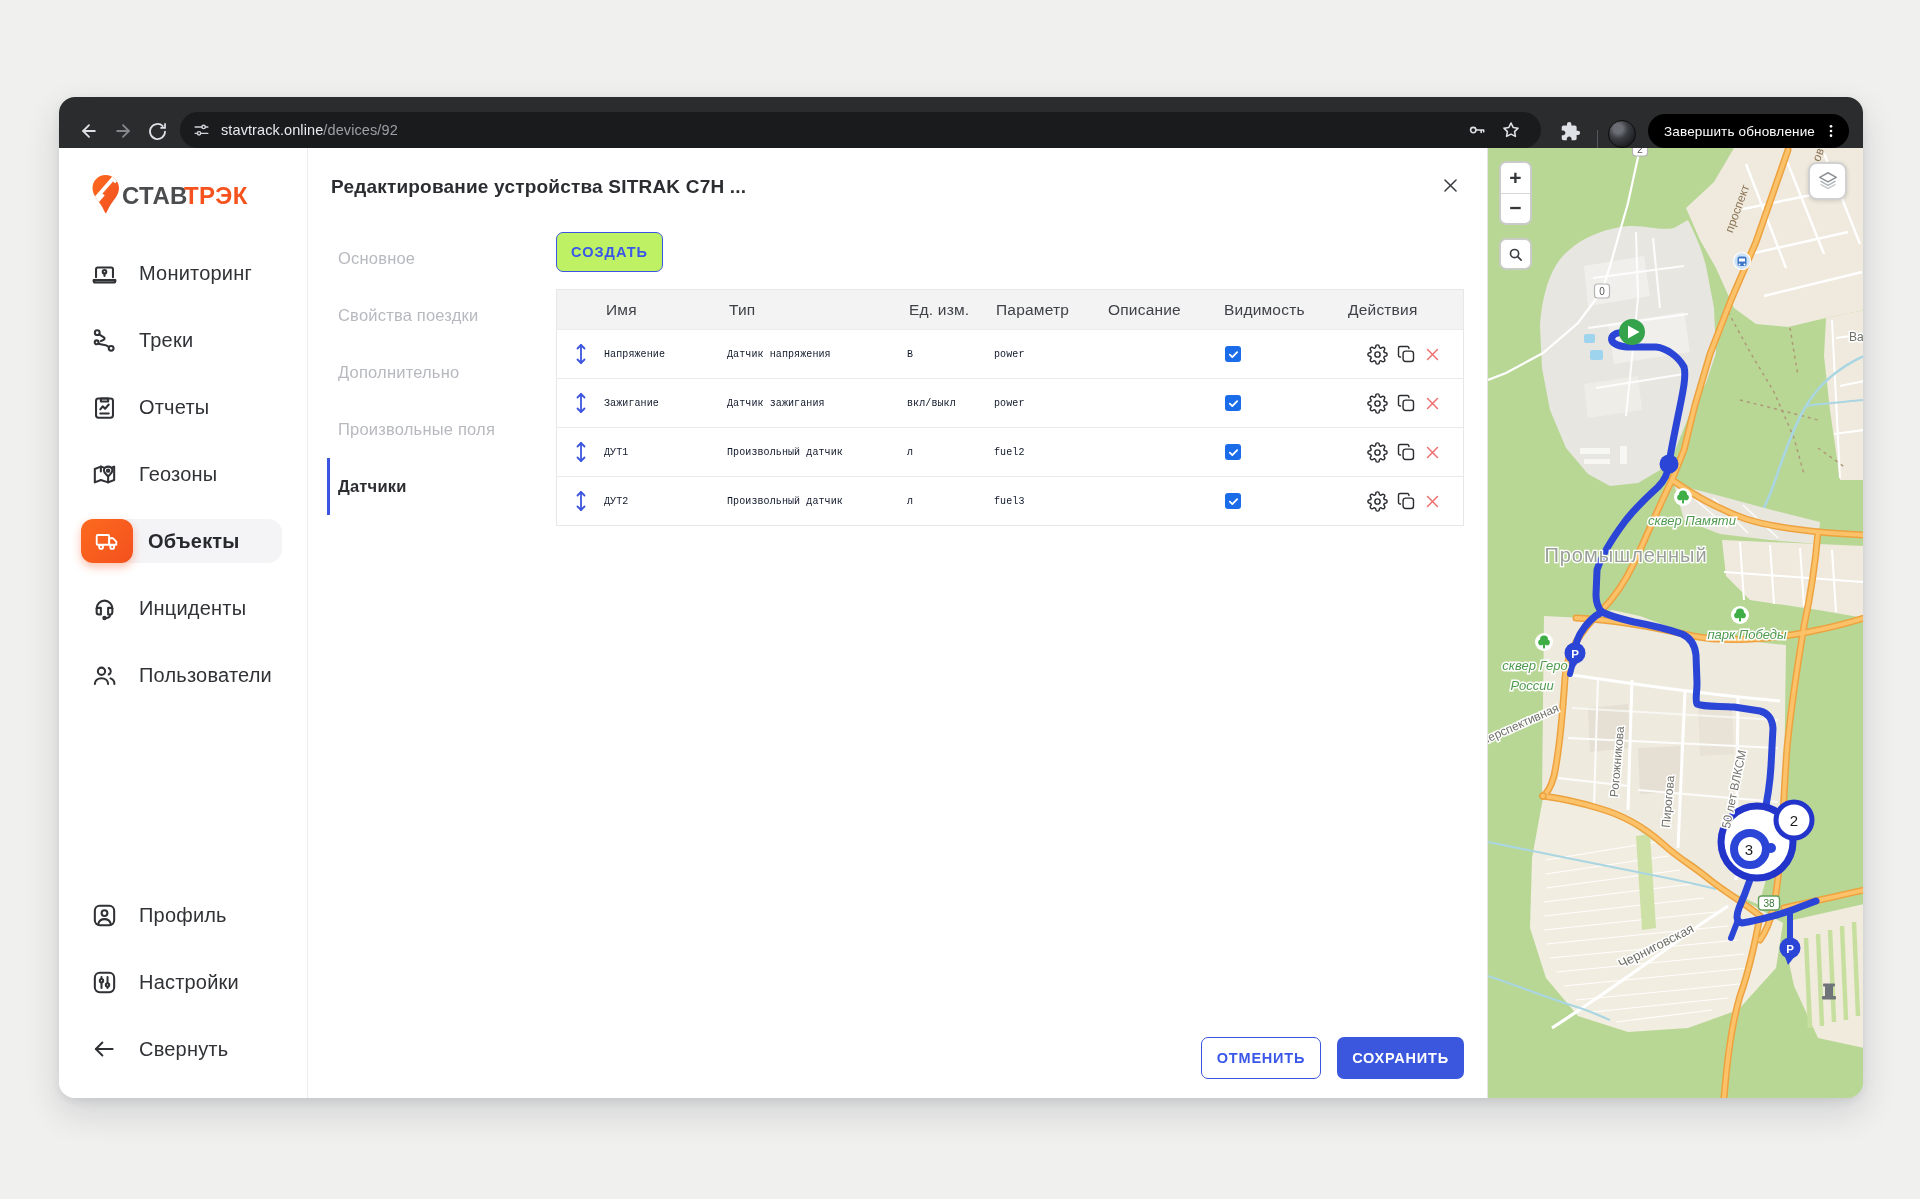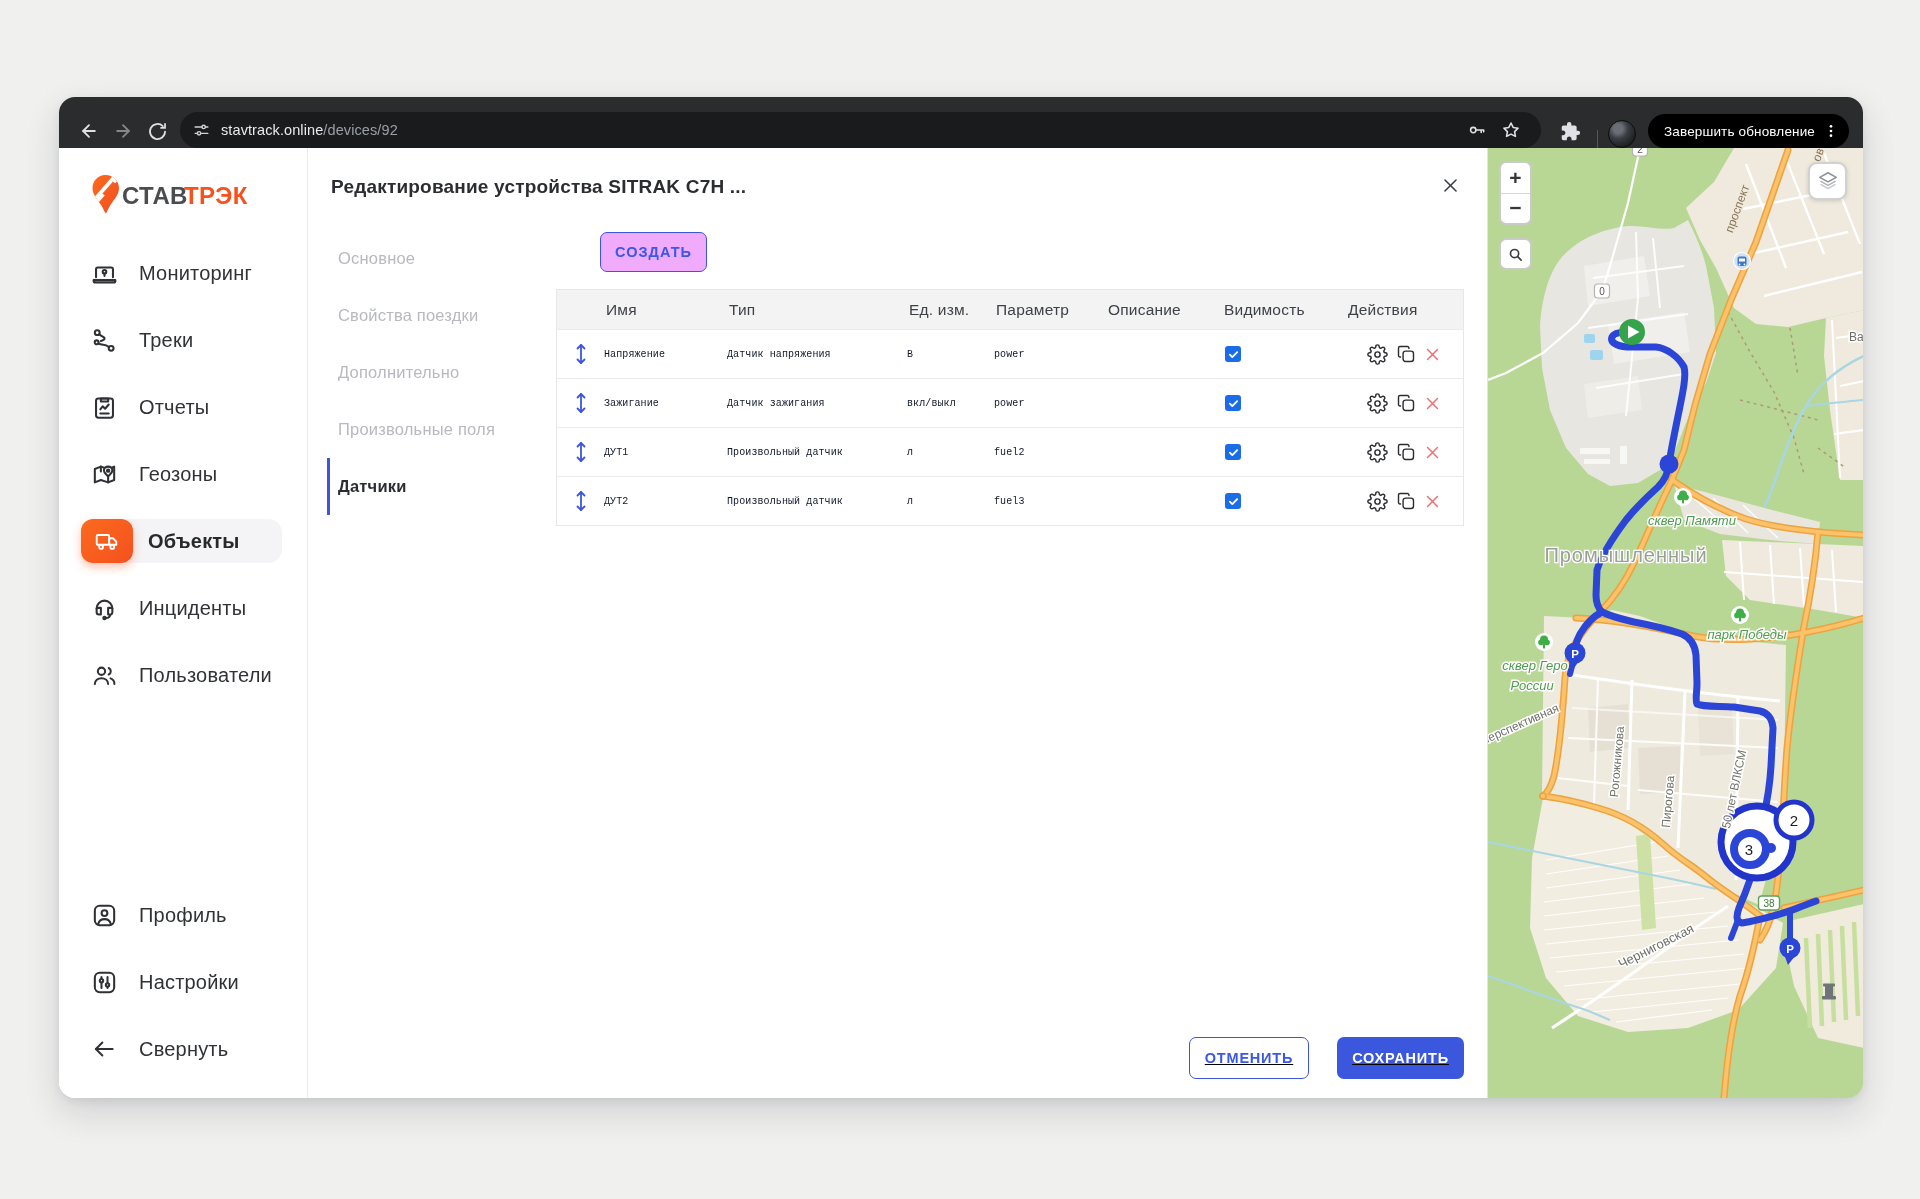--- a/index.html
+++ b/index.html
@@ -68,38 +68,38 @@
   .close-btn { position:absolute; top:26px; right:26px; width:22px; height:22px; display:flex; align-items:center; justify-content:center; cursor:pointer; }
   .mbody { display:flex; }
   .subnav { width:225px; flex:0 0 auto; padding-left:19px; }
   .subnav-item {
     height:57px; display:flex; align-items:center; padding-left:8px;
     font-size:16.5px; color:#b7b9bf; border-left:3px solid transparent; cursor:pointer; letter-spacing:.2px;
   }
   .subnav-item.active { color:#2b2d31; border-left-color:#3c55e0; font-weight:600; }
   .panel { flex:1; padding:2px 23px 0 23px; min-width:0; }
   .create-btn {
-    width:107px; height:40px; border:1px solid #3c55e0; border-radius:7px; background:#f0abfc;
+    width:107px; height:40px; border:1px solid #3c55e0; border-radius:7px; background:#bef264;
     color:#3a57e8; font-size:14.5px; font-weight:600; letter-spacing:1px;
-    font-family:"Liberation Sans",sans-serif; cursor:pointer;margin-left:44px;
+    font-family:"Liberation Sans",sans-serif; cursor:pointer;
   }
   .stable { margin-top:17px; border:1px solid #e7e7e9; }
   .srow { display:grid; grid-template-columns:47px 123px 180px 87px 112px 116px 124px 1fr; align-items:center; }
   .srow.head { background:#f3f3f4; height:39px; }
   .srow.head .hc { font-size:15.5px; color:#3e4146; font-weight:500; padding-left:2px; letter-spacing:.2px; }
   .srow.body { height:49px; background:#fff; border-top:1px solid #ebebed; }
   .cell { font-size:10px; color:#0f172a; letter-spacing:.1px;font-family:Liberation Mono, monospace; }
   .drag-handle { display:flex; align-items:center; justify-content:center; width:47px; cursor:grab; }
   .checkbox {
     width:16px; height:16px; margin-left:3px; background:#1b6ce8; border-radius:3px;
     display:flex; align-items:center; justify-content:center; cursor:pointer;
   }
   .row-actions { display:flex; align-items:center; gap:8px; padding-left:21px; }
   .act { display:flex; align-items:center; justify-content:center; cursor:pointer; }
-  .mfooter { position:absolute; bottom:19px; right:23px; display:flex; gap:28px;text-decoration:underline; }
+  .mfooter { position:absolute; bottom:19px; right:23px; display:flex; gap:16px; }
   .btn-cancel {
     width:120px; height:42px; border:1px solid #3c55e0; border-radius:7px; background:#fff;
     color:#3a57e8; font-size:14.5px; font-weight:600; letter-spacing:.8px; font-family:"Liberation Sans",sans-serif; cursor:pointer;
   }
   .btn-save {
     width:127px; height:42px; border:none; border-radius:7px; background:#3b57de;
     color:#fff; font-size:14.5px; font-weight:600; letter-spacing:.8px; font-family:"Liberation Sans",sans-serif; cursor:pointer;
   }
   
   .map { width:376px; flex:0 0 auto; position:relative; overflow:hidden; border-radius:0 0 16px 0; border-left:1px solid #e4e4e6; background:#b8d795; }

